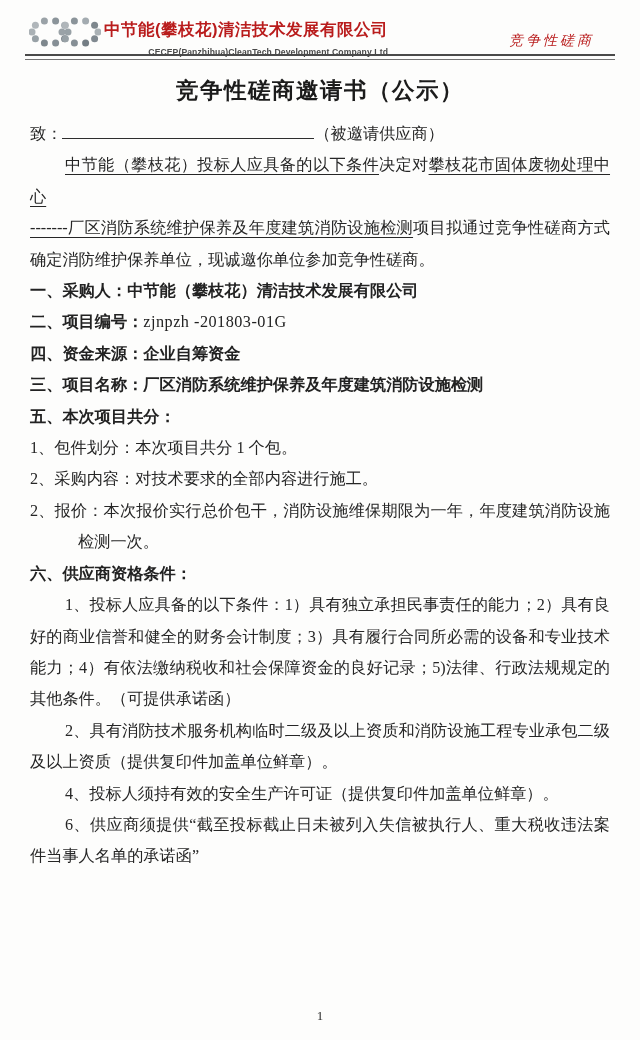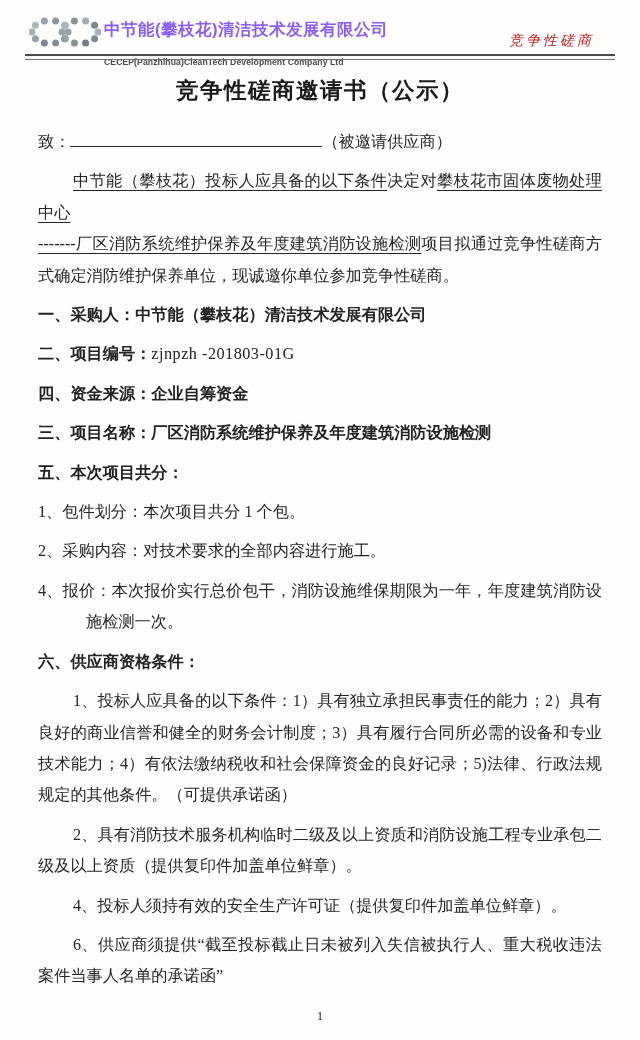--- a/index.html
+++ b/index.html
@@ -7,33 +7,33 @@
   .page {
     position:relative; width:640px; height:1040px;
     background:#fdfdfc; overflow:hidden;
     font-family:"Liberation Serif","DejaVu Serif",serif;
     color:#262626;
   }
   
   .header { position:absolute; top:0; left:0; right:0; height:62px; }
   .logo { position:absolute; left:29px; top:13px; }
   .names { position:absolute; left:104px; top:20px; font-family:"Liberation Sans","DejaVu Sans",sans-serif; }
-  .company-cn { font-size:16.5px; font-weight:700; color:#8b5cf6; letter-spacing:0.5px; line-height:19px; }
-  .company-en { font-size:8.6px; font-weight:700; color:#4a4a4a; letter-spacing:0.1px; margin-top:18px; }
+  .company-cn { font-size:16.5px; font-weight:700; color:#b91c1c; letter-spacing:0.5px; line-height:19px; }
+  .company-en { font-size:8.6px; font-weight:700; color:#4a4a4a; letter-spacing:0.1px; margin-top:8px;text-align:right; }
   .corner { position:absolute; right:46px; top:32px; font-size:14px; font-style:italic;
             color:#b91c1c; letter-spacing:3px; }
   .rule-top { position:absolute; left:25px; right:25px; top:54px; height:2.4px; background:#4a4a4a; }
   .rule-bot { position:absolute; left:25px; right:25px; top:58.8px; height:1.3px; background:#737373; }
   
   .title { position:absolute; top:75px; left:0; right:0; text-align:center;
            font-size:22.5px; font-weight:700; letter-spacing:1.5px; color:#1b1b1b;font-family:Liberation Serif, serif; }
   
   .body { position:absolute; top:119px; left:0; right:0; padding:0 30px;
           font-size:16.2px; line-height:31.4px; text-align:justify; }
-  .body p { margin:8px; }
+  .body p { margin:0; }
   .salut { text-align:left; }
   .blank { display:inline-block; width:252px; height:1em;
            border-bottom:1.3px solid #2e2e2e; vertical-align:baseline; }
   .u { text-decoration:underline; text-underline-offset:4px; text-decoration-thickness:1.1px; }
   .intro { text-indent:35px; }
   .sect { font-weight:700; color:#222; }
   .sect .val { font-weight:400; letter-spacing:0.5px; }
   .sub { margin-left:35px; padding-left:48px; text-indent:-48px; }
   .para { text-indent:35px; }
   
@@ -90,21 +90,21 @@
     <p class="sect"><span>二、项目编号：</span><span class="val">zjnpzh -201803-01G</span></p>
 
     <p class="sect">四、资金来源：企业自筹资金</p>
 
     <p class="sect">三、项目名称：厂区消防系统维护保养及年度建筑消防设施检测</p>
 
     <p class="sect">五、本次项目共分：</p>
 
     <p class="sub">1、包件划分：本次项目共分 1 个包。</p>
     <p class="sub">2、采购内容：对技术要求的全部内容进行施工。</p>
-    <p class="sub">4、报价：本次报价实行总价包干，消防设施维保期限为一年，年度建筑消防设施检测一次。</p>
+    <p class="sub">2、报价：本次报价实行总价包干，消防设施维保期限为一年，年度建筑消防设施检测一次。</p>
 
     <p class="sect">六、供应商资格条件：</p>
 
     <p class="para">1、投标人应具备的以下条件：1）具有独立承担民事责任的能力；2）具有良好的商业信誉和健全的财务会计制度；3）具有履行合同所必需的设备和专业技术能力；4）有依法缴纳税收和社会保障资金的良好记录；5)法律、行政法规规定的其他条件。（可提供承诺函）</p>
     <p class="para">2、具有消防技术服务机构临时二级及以上资质和消防设施工程专业承包二级及以上资质（提供复印件加盖单位鲜章）。</p>
     <p class="para">4、投标人须持有效的安全生产许可证（提供复印件加盖单位鲜章）。</p>
     <p class="para">6、供应商须提供“截至投标截止日未被列入失信被执行人、重大税收违法案件当事人名单的承诺函”</p>
 
   </main>
 

